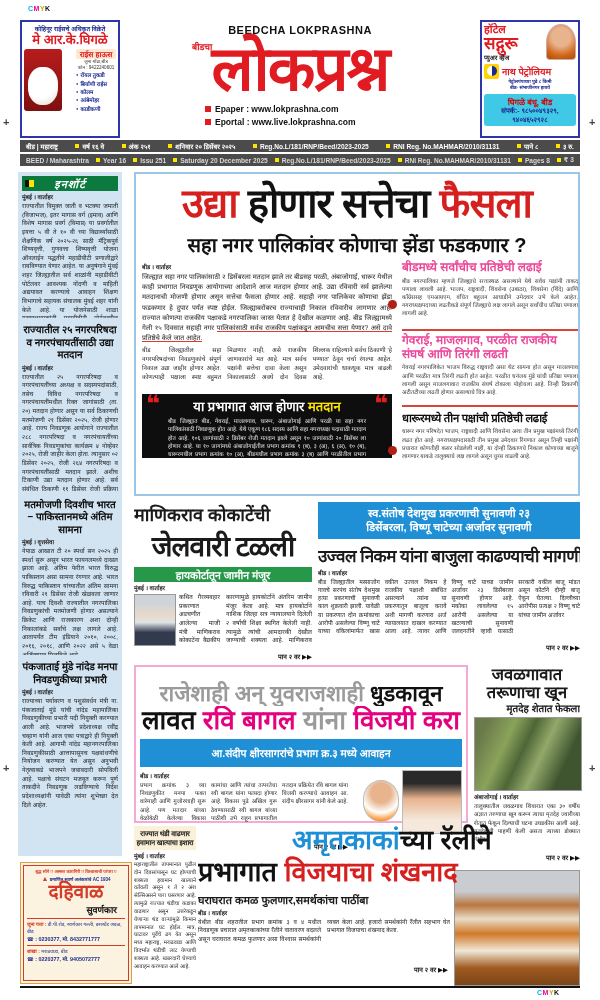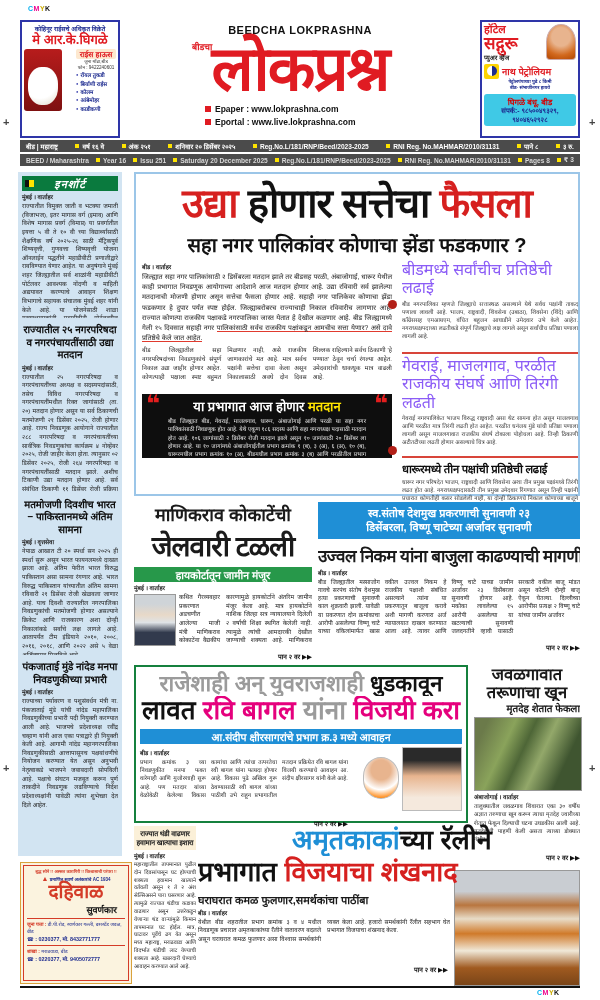--- a/index.html
+++ b/index.html
@@ -60,42 +60,42 @@
   .lead-left{width:250px;flex:none}
   .intro{font-size:6.8px;line-height:1.5;text-align:justify;color:#222}
   .u-red{border-bottom:1.5px solid #e03a2e}
   .leadcols{column-count:3;column-gap:6px;font-size:6.2px;line-height:1.45;text-align:justify;color:#222;height:44px;overflow:hidden;margin-top:3px}
   .qbox{margin-top:4px;background:#0e0e0e;height:64px;box-sizing:border-box;padding:3px 26px 2px;position:relative;overflow:hidden}
   .q-title{text-align:center;font-size:13px;font-weight:900;color:#fff;white-space:nowrap}
   .q-title .y{color:#ffe400}
   .q-body{font-size:5.8px;line-height:1.4;color:#eee;text-align:justify;margin-top:2px}
   .qm{position:absolute;top:-4px;font-size:24px;color:#e31e1e;font-weight:900}
   .lead-right{width:176px;flex:none}
-  .ss-hl{font-size:16px;font-weight:400;line-height:1.15;color:#8b5cf6}
+  .ss-hl{font-size:12px;font-weight:700;line-height:1.15;color:#ec4899}
   .ss-hl3{font-size:11.3px;font-weight:900;letter-spacing:-.3px;white-space:nowrap;overflow:hidden;color:#0d0d0d}
   .ss-body{font-size:5.8px;line-height:1.4;text-align:justify;color:#333;overflow:hidden;margin-top:2px}
   .ss-div{border-top:2px solid #d8453a;margin:4px 0 3px}
   .reddot{width:9px;height:9px;border-radius:50%;background:#b21f17}
   
-  .k-hl1{font-size:18px;font-weight:900;text-align:center;white-space:nowrap;overflow:hidden}
+  .k-hl1{font-size:18px;font-weight:900;white-space:nowrap;overflow:hidden}
   .k-hl2{font-size:28px;font-weight:900;text-align:center;white-space:nowrap;overflow:hidden;letter-spacing:-1px}
   .greenbar{background:#27984a;height:15px;display:flex;align-items:center;justify-content:center;margin-top:3px}
   .greenbar b{color:#fff;font-size:10.5px}
   .k-body{column-count:2;column-gap:6px;font-size:6.1px;line-height:1.42;text-align:justify;color:#222;height:58px;overflow:hidden}
   .photo-k{width:40px;height:50px;float:left;margin:1px 3px 1px 0;background:linear-gradient(#cfd4d8 18%,#e8d9c8 40%,#dfe3e6 55%,#323a4d 75%);border:1px solid #999}
   .more{font-size:6.5px;font-weight:900;color:#111;text-align:right;margin-top:1px}
   .bluebox{background:#1f8fd6;padding:4px 6px;text-align:center}
   .bluebox b{color:#fff;font-size:11px;line-height:1.3;font-weight:900;display:block}
   .n-hl{font-size:17px;font-weight:900;white-space:nowrap;overflow:hidden;letter-spacing:-.5px;margin-top:5px}
   .n-body{column-count:4;column-gap:5px;font-size:5.9px;line-height:1.4;text-align:justify;color:#222;height:64px;overflow:hidden;margin-top:1px}
   
-  .bagal{border:2px solid #15803d;box-sizing:border-box;padding:4px 4px;background:#fff}
+  .bagal{border:2px solid #f9a8d4;box-sizing:border-box;padding:14px 4px;background:#fff}
   .bg-l1{font-size:22px;font-weight:900;text-align:center;white-space:nowrap;overflow:hidden;line-height:1.15}
   .bg-l2{font-size:26px;font-weight:900;text-align:center;white-space:nowrap;overflow:hidden;line-height:1.15}
-  .bluebar{background:#1f8fd6;height:15px;display:flex;align-items:center;justify-content:center;margin:3px 0}
+  .bluebar{background:#1f8fd6;height:28px;display:flex;align-items:center;justify-content:center;margin:3px 0}
   .bluebar b{color:#fff;font-size:10.5px;font-weight:900}
   .bg-row{display:flex;gap:4px}
   .bg-text{width:208px;flex:none}
   .bg-body{column-count:3;column-gap:5px;font-size:5.8px;line-height:1.4;text-align:justify;color:#222;height:60px;overflow:hidden}
   .bg-photos{flex:1;display:flex;align-items:flex-start;gap:3px;justify-content:flex-end}
   .photo-c{width:34px;height:40px;border-radius:50%/45%;background:radial-gradient(circle at 50% 30%,#e8b48e 30%,#fff 60%,#ff8c1a 85%);border:1px solid #bbb;margin-top:10px}
   .photo-r{width:58px;height:62px;background:linear-gradient(#2a2a2a 20%,#e8b48e 45%,#f5e9dd 80%);border:1px solid #bbb}
   
   .j-hl{font-size:16.5px;font-weight:900;text-align:center;line-height:1.1;white-space:nowrap;overflow:hidden}
   .j-sub{font-size:10px;font-weight:700;text-align:right;white-space:nowrap;overflow:hidden}

